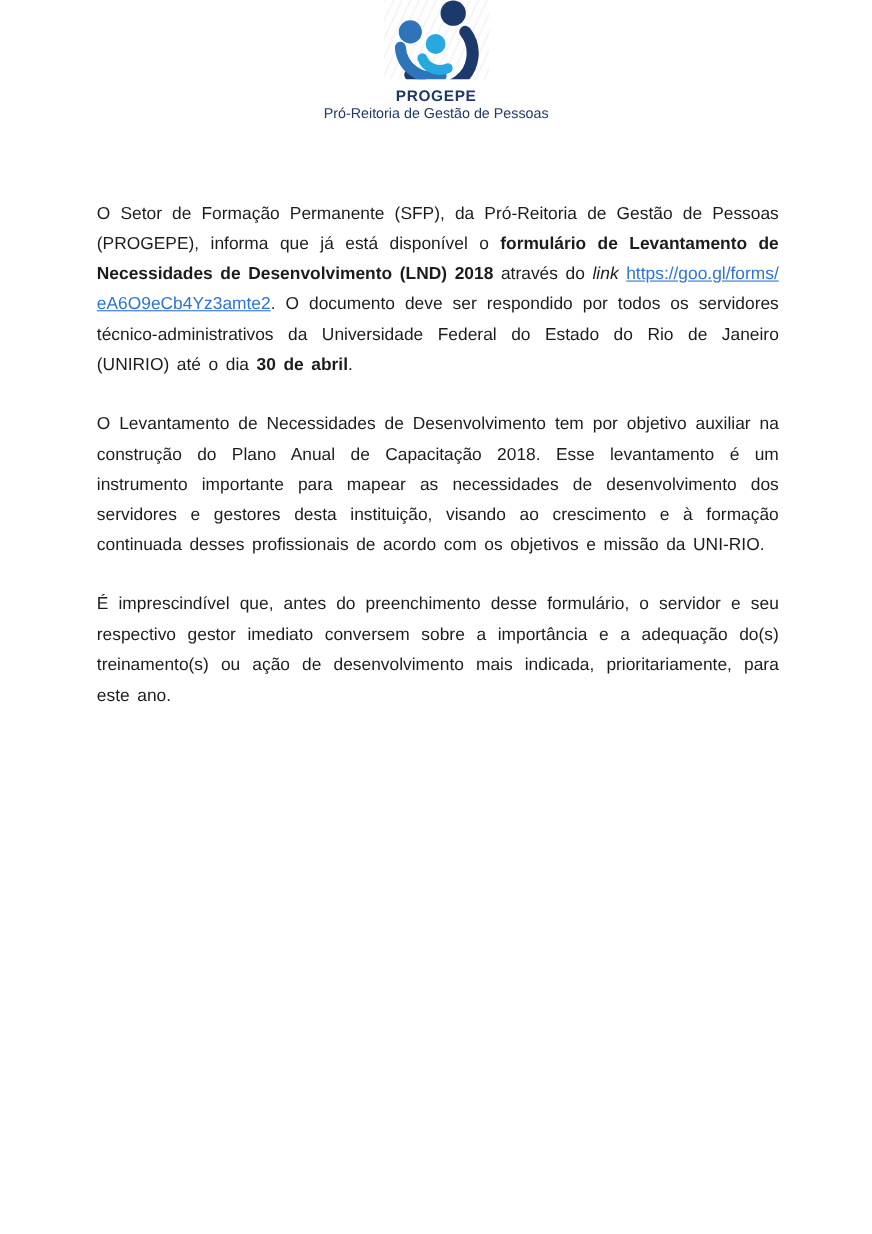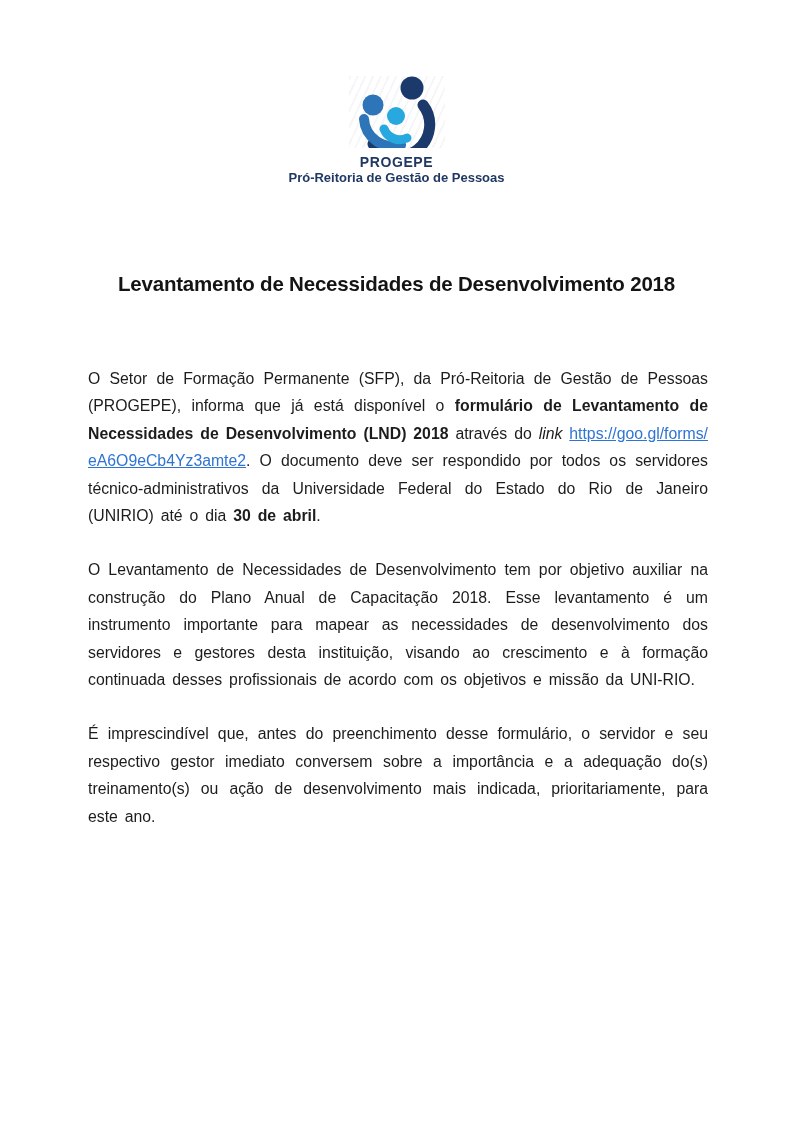--- a/index.html
+++ b/index.html
@@ -8,21 +8,20 @@
     width: 793px;
     height: 1122px;
     margin: 0 auto;
     background: #ffffff;
     font-family: "Liberation Sans", "DejaVu Sans", sans-serif;
     overflow: hidden;
     box-sizing: border-box;
   }
   
   .logo-wrap {
-    padding-top: 76px;
     text-align: center;
   }
   .logo-icon-box {
     display: inline-block;
     position: relative;
     width: 96px;
     height: 72px;
     
     background: repeating-linear-gradient(
       115deg,
@@ -36,21 +35,21 @@
   .logo-acronym {
     margin-top: 2px;
     font-size: 14px;
     font-weight: 700;
     letter-spacing: 0.6px;
     color: #1f3864;
     line-height: 16px;
   }
   .logo-subtitle {
     font-size: 13px;
-    font-weight: 700;
+    font-weight: 400;
     color: #1f3864;
     line-height: 16px;
   }
   
   h1.doc-title {
     margin: 86px 40px 0 40px;
     text-align: center;
     font-size: 20.5px;
     line-height: 23px;
     font-weight: 700;
@@ -92,21 +91,20 @@
         <path d="M15 43 A29 29 0 0 0 52 69" stroke="#2d74b8" stroke-width="10" fill="none" stroke-linecap="round"></path>
 
         <circle cx="47" cy="40" r="9" fill="#27a9e0"></circle>
         <path d="M35 53 A17 17 0 0 0 58 62" stroke="#27a9e0" stroke-width="9" fill="none" stroke-linecap="round"></path>
       </svg>
     </span>
     <div class="logo-acronym">PROGEPE</div>
     <div class="logo-subtitle">Pró-Reitoria de Gestão de Pessoas</div>
   </header>
 
-  <h1 class="doc-title">Levantamento de Necessidades de Desenvolvimento 2018</h1>
 
   <main class="doc-body">
       <p class="para"><span class="run normal">O Setor de Formação Permanente (SFP), da Pró-Reitoria de Gestão de Pessoas (PROGEPE), informa que já está disponível o </span><span class="run bold">formulário de Levantamento de Necessidades de Desenvolvimento (LND) 2018</span><span class="run normal"> através do </span><span class="run italic">link</span><span class="run normal"> </span><a href="#" class="run link" style="color: rgb(46, 116, 212);">https://goo.gl/forms/eA6O9eCb4Yz3amte2</a><span class="run normal">. O documento deve ser respondido por todos os servidores técnico-administrativos da Universidade Federal do Estado do Rio de Janeiro (UNIRIO) até o dia </span><span class="run bold">30 de abril</span><span class="run normal">.</span></p>
       <p class="para"><span class="run normal">O Levantamento de Necessidades de Desenvolvimento tem por objetivo auxiliar na construção do Plano Anual de Capacitação 2018.  Esse levantamento é um instrumento importante para mapear as necessidades de desenvolvimento dos servidores e gestores desta instituição, visando ao crescimento e à formação continuada desses profissionais de acordo com os objetivos e missão da UNI-RIO.</span></p>
       <p class="para"><span class="run normal">É imprescindível que, antes do preenchimento desse formulário, o servidor e seu respectivo gestor imediato conversem sobre a importância e a adequação do(s) treinamento(s) ou ação de desenvolvimento mais indicada, prioritariamente, para este ano.</span></p>
     </main>
 
 </div>
 
 </body></html>

